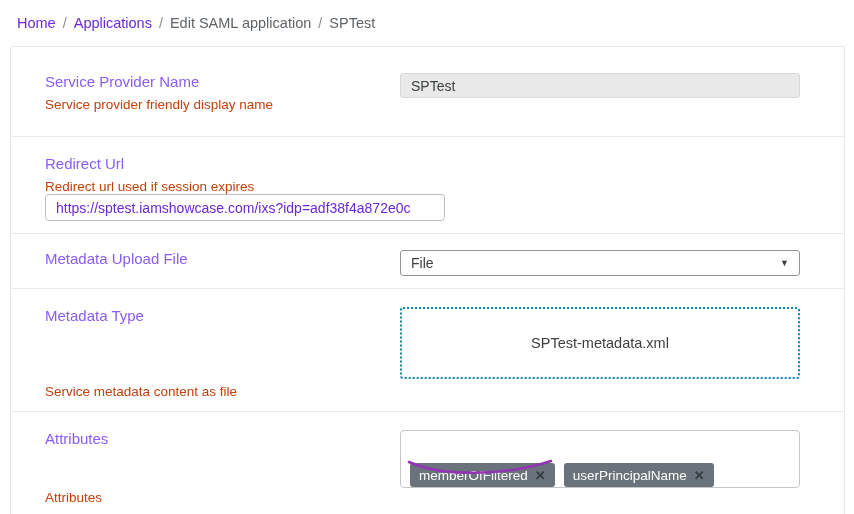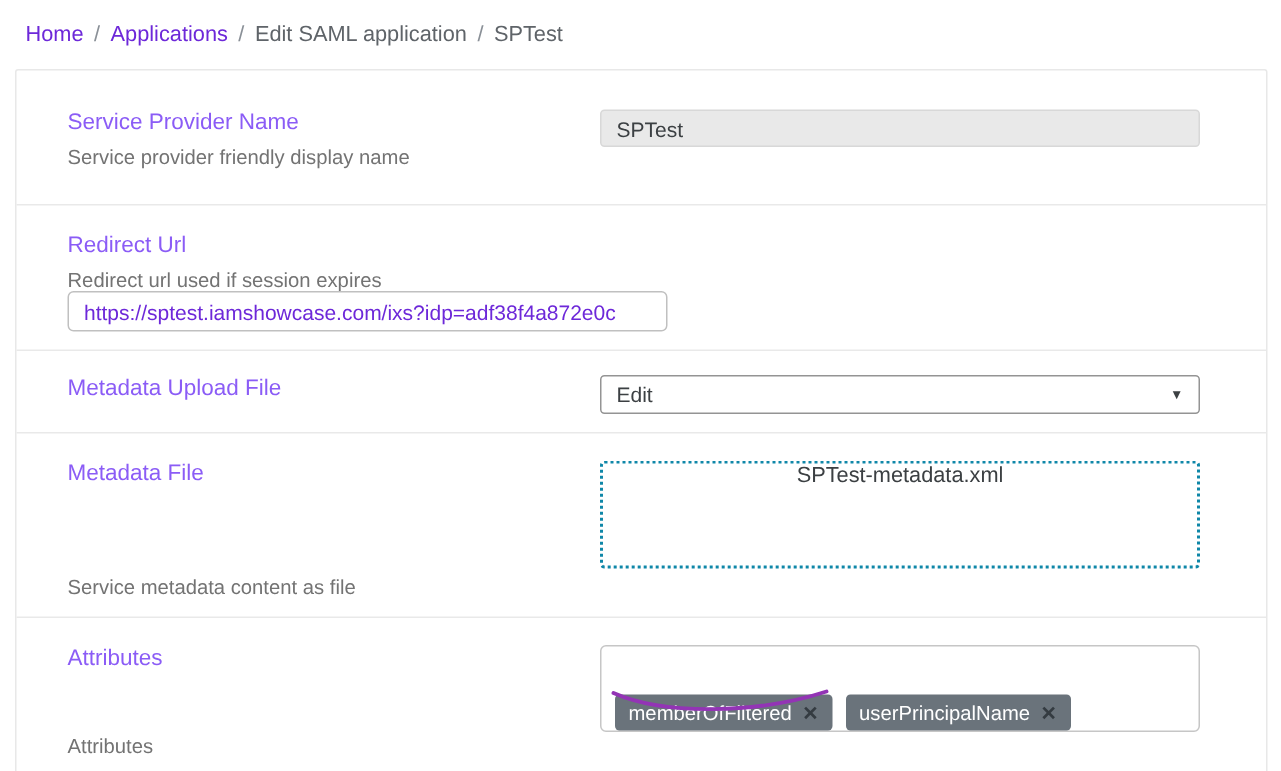--- a/index.html
+++ b/index.html
@@ -49,21 +49,21 @@
     flex-direction:column;
     justify-content:space-between;
   }
   .field-label {
     font-size:15px;
     color:#8b5cf6;
     margin-top:0;
   }
   .helper {
     font-size:13.5px;
-    color:#737373;
+    color:#c2410c;
     margin-top:7px;
   }
   .right { width:400px; flex:none; }
 
   .r1 { min-height:90px; padding-top:26px; }
   .r2 { min-height:76px;flex-direction:column; }
   .r3 { min-height:55px; padding-top:16px; }
   .r4 { min-height:123px; }
   .r5 { min-height:106px; }
 
@@ -101,21 +101,21 @@
     display:flex; align-items:center; justify-content:space-between;
     cursor:pointer;
   }
   .select .caret { font-size:9px; color:#3c4043; }
 
   .dropzone {
     width:100%; height:72px;
     border:2px dotted #0f87a8;
     border-radius:3px;
     background:#ffffff;
-    display:flex; align-items:flex-start; justify-content:center;
+    display:flex; align-items:center; justify-content:center;
     font-size:14.5px;
     color:#3c4043;
     cursor:pointer;
   }
 
   .chips-box {
     width:100%; height:58px;
     border:1px solid #c6c6c6;
     border-radius:4px;
     background:#ffffff;
@@ -182,29 +182,29 @@
       <div class="input-text">https://sptest.iamshowcase.com/ixs?idp=adf38f4a872e0c</div>
     </div>
   </div>
 
   <div class="row r3">
     <div class="left">
       <div class="field-label">Metadata Upload File</div>
     </div>
     <div class="right">
       <div class="select">
-        <span>Edit</span>
+        <span>File</span>
         <span class="caret">▼</span>
       </div>
     </div>
   </div>
 
   <div class="row r4 tall">
     <div class="left">
-      <div class="field-label">Metadata File</div>
+      <div class="field-label">Metadata Type</div>
       <div class="helper">Service metadata content as file</div>
     </div>
     <div class="right">
       <div class="dropzone">
         <span>SPTest-metadata.xml</span>
       </div>
     </div>
   </div>
 
   <div class="row r5 tall">

